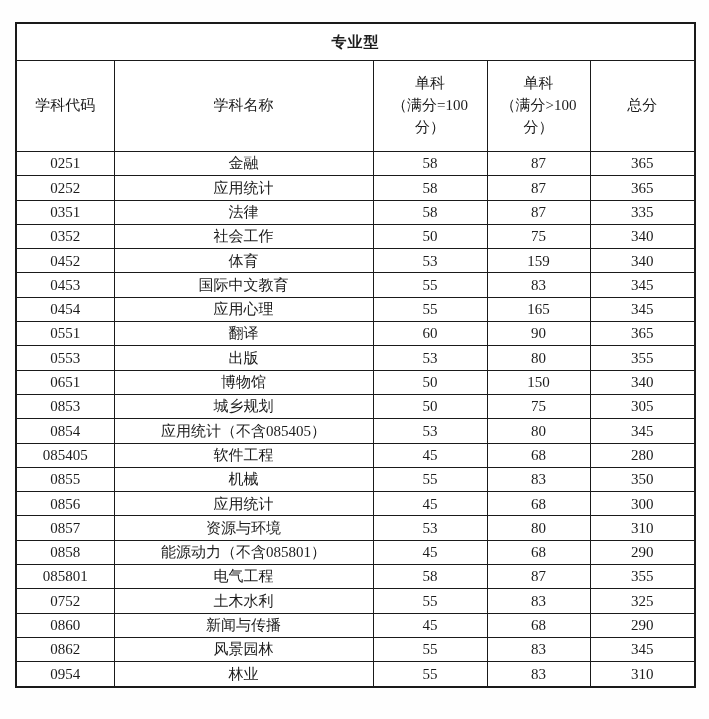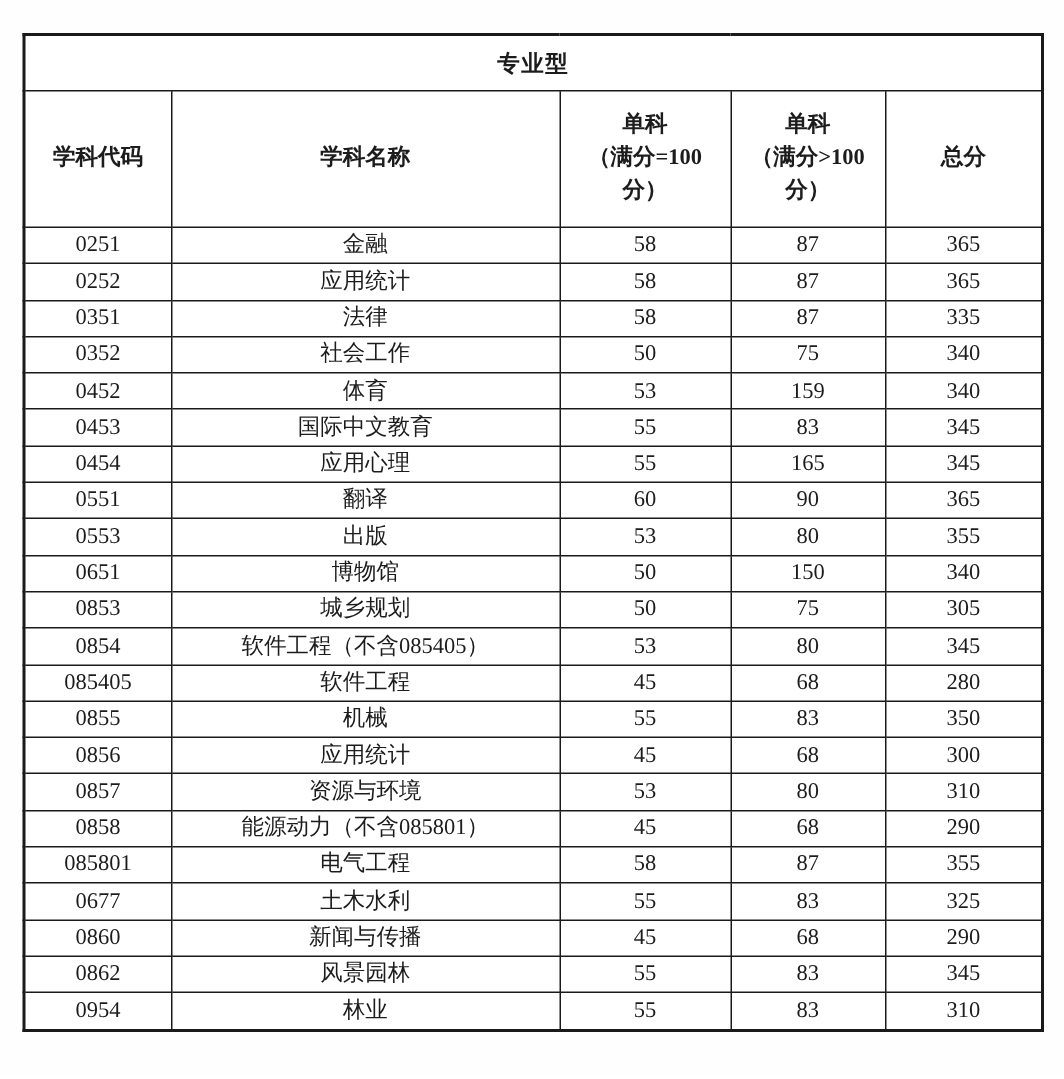--- a/index.html
+++ b/index.html
@@ -40,21 +40,21 @@
     padding-left: 12px;
   }
   .title-row th {
     height: 36px;
     font-size: 16px;
     font-weight: bold;
     letter-spacing: 1px;
   }
   .header-row th {
     height: 90px;
-    font-weight: bold;
+    font-weight: normal;
     white-space: pre-line;
     line-height: 1.45;
   }
   tbody td {
     height: 23.3px;
     line-height: 1.1;
   }
   td.name-cell {
     text-align: left;
     padding-left: 4px;
@@ -166,21 +166,21 @@
         </tr>
         <tr>
           <td>0853</td>
           <td class="name-cell">城乡规划</td>
           <td>50</td>
           <td>75</td>
           <td>305</td>
         </tr>
         <tr>
           <td>0854</td>
-          <td class="name-cell">软件工程（不含085405）</td>
+          <td class="name-cell">应用统计（不含085405）</td>
           <td>53</td>
           <td>80</td>
           <td>345</td>
         </tr>
         <tr>
           <td>085405</td>
           <td class="name-cell">软件工程</td>
           <td>45</td>
           <td>68</td>
           <td>280</td>
@@ -214,21 +214,21 @@
           <td>290</td>
         </tr>
         <tr>
           <td>085801</td>
           <td class="name-cell">电气工程</td>
           <td>58</td>
           <td>87</td>
           <td>355</td>
         </tr>
         <tr>
-          <td>0677</td>
+          <td>0752</td>
           <td class="name-cell">土木水利</td>
           <td>55</td>
           <td>83</td>
           <td>325</td>
         </tr>
         <tr>
           <td>0860</td>
           <td class="name-cell">新闻与传播</td>
           <td>45</td>
           <td>68</td>

